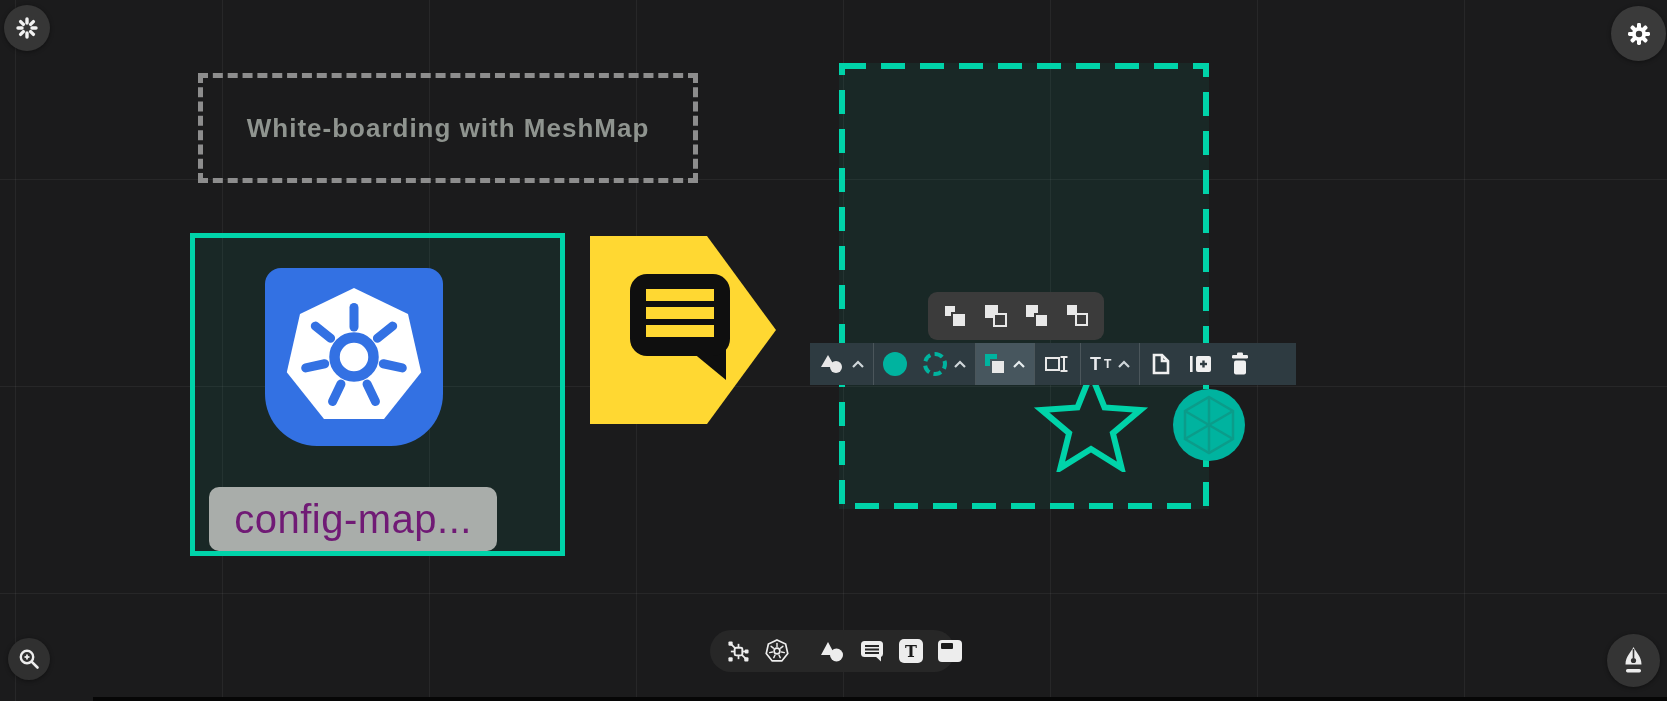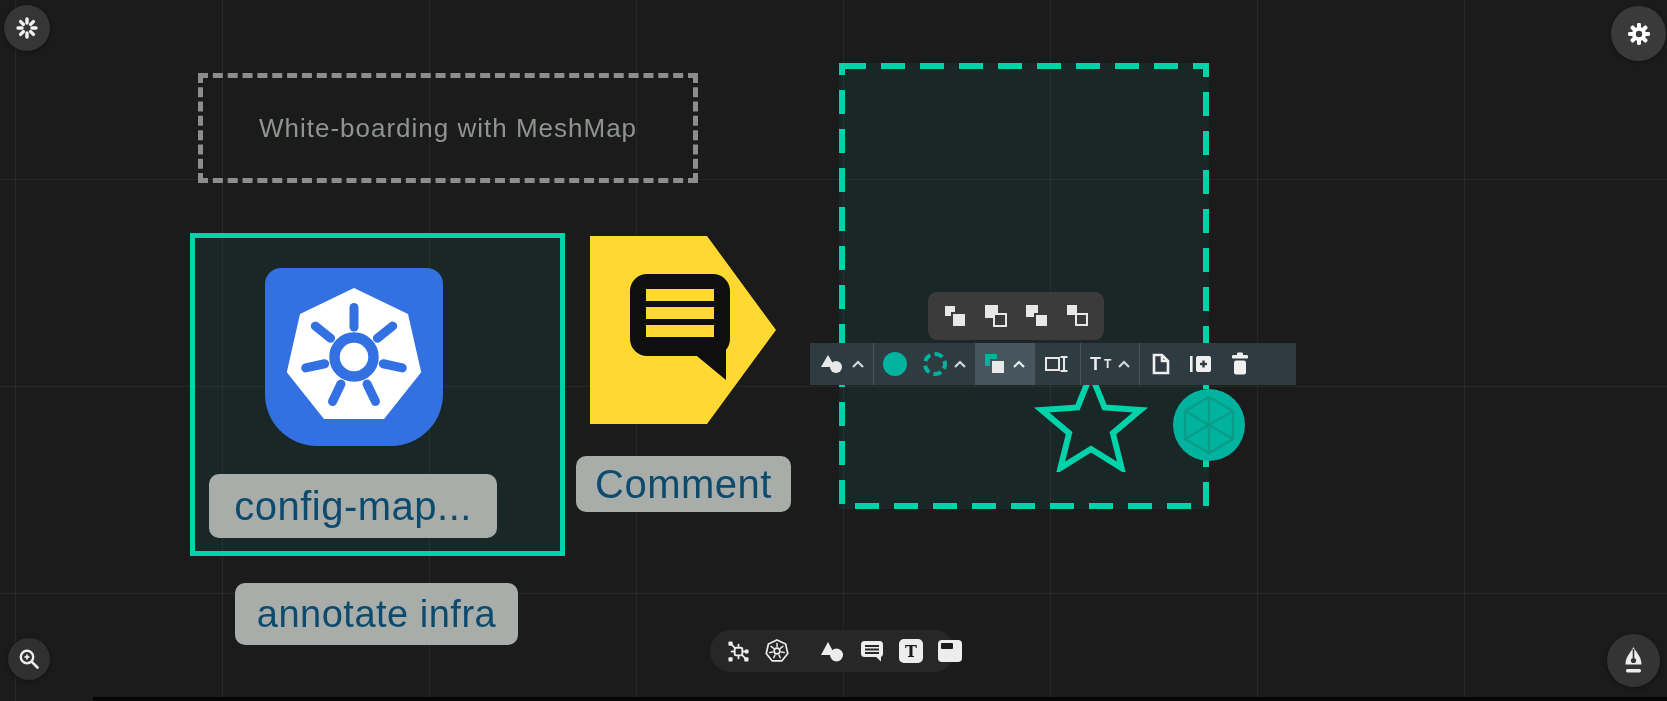--- a/index.html
+++ b/index.html
@@ -11,27 +11,27 @@
     background-image:
       linear-gradient(to right, rgba(255,255,255,0.05) 1.5px, transparent 1.5px),
       linear-gradient(to bottom, rgba(255,255,255,0.05) 1.5px, transparent 1.5px);
     background-size:207px 207px; background-position:15px -28px;
   }
 
   .corner-btn { position:absolute; border-radius:50%; background:#363636; display:flex; align-items:center; justify-content:center; box-shadow:0 1px 4px rgba(0,0,0,0.4); cursor:pointer; }
 
   
   .note-box { position:absolute; left:198px; top:73px; width:500px; height:110px; border:5px dashed #8d8d8d; display:flex; align-items:center; justify-content:center; }
-  .note-box span { color:#8f948f; font-size:26px; font-weight:400; letter-spacing:1px; }
+  .note-box span { color:#8f948f; font-size:26px; font-weight:700; letter-spacing:1px; }
 
   
   .k8s-node { position:absolute; left:190px; top:233px; width:375px; height:323px; border:5px solid var(--accent-bright,#00D3A9); background:rgba(0,211,169,0.07); }
   .k8s-icon { position:absolute; left:265px; top:268px; width:178px; height:178px; background:var(--kubernetes-blue,#3371E3); border-radius:16px 16px 52px 52px; display:flex; align-items:center; justify-content:center; }
 
-  .shape-label { position:absolute; background:var(--label-gray,#A9ADAA); border-radius:10px; color:#0c4a6e; display:flex; align-items:center; justify-content:center; font-weight:400; letter-spacing:0.5px; }
+  .shape-label { position:absolute; background:var(--label-gray,#A9ADAA); border-radius:10px; color:#701a75; display:flex; align-items:center; justify-content:center; font-weight:400; letter-spacing:0.5px;margin-top:13px; }
   .lbl-config { left:209px; top:474px; width:288px; height:64px; font-size:40px; }
   .lbl-annotate { left:235px; top:583px; width:283px; height:62px; font-size:38px; }
   .lbl-comment { left:576px; top:456px; width:215px; height:56px; font-size:40px; }
 
   
   .comment-shape { position:absolute; left:590px; top:236px; width:187px; height:188px; }
   .comment-bubble { position:absolute; left:40px; top:38px; }
 
   
   .group-box { position:absolute; left:839px; top:63px; width:370px; height:446px; background:rgba(0,211,169,0.07); }
@@ -123,40 +123,34 @@
         <line x1="41.3" y1="68" x2="35.7" y2="79.7"></line>
         <line x1="30.5" y1="54.5" x2="17.8" y2="57.3"></line>
         <line x1="34.4" y1="37.5" x2="24.2" y2="29.4"></line>
       </g>
     </svg>
   </div>
   <div class="shape-label lbl-config">
     <span>config-map...</span>
   </div>
 
-  <div class="shape-label lbl-annotate">
-    <span>annotate infra</span>
-  </div>
 
   <div class="comment-shape">
     <svg width="187" height="188" viewBox="0 0 187 188">
       <polygon points="0,0 117,0 186,94 117,188 0,188" fill="var(--comment-yellow,#FFD832)"></polygon>
     </svg>
     <svg class="comment-bubble" width="108" height="110" viewBox="0 0 108 110">
       <polygon points="62,78 96,106 96,58" fill="#0f0f0f"></polygon>
       <rect x="0" y="0" width="100" height="82" rx="17" fill="#0f0f0f"></rect>
       <g fill="var(--comment-yellow,#FFD832)">
         <rect x="16" y="15" width="68" height="12"></rect>
         <rect x="16" y="33" width="68" height="12"></rect>
         <rect x="16" y="51" width="68" height="12"></rect>
       </g>
     </svg>
-  </div>
-  <div class="shape-label lbl-comment">
-    <span>Comment</span>
   </div>
 
   <div class="group-box">
     <svg class="border" width="370" height="446" viewBox="0 0 370 446">
       <rect x="3" y="3" width="364" height="440" fill="none" stroke="var(--accent-bright,#00D3A9)" stroke-width="6" stroke-dasharray="24 15"></rect>
     </svg>
   </div>
 
   <svg class="star" width="130" height="100" viewBox="0 0 130 100">
     <polygon points="65,2 78.5,35.4 114.5,37.9 86.9,61.1 95.6,96.1 65,77 34.4,96.1 43.1,61.1 15.5,37.9 51.5,35.4" fill="none" stroke="var(--accent-bright,#00D3A9)" stroke-width="6" stroke-linejoin="miter"></polygon>

